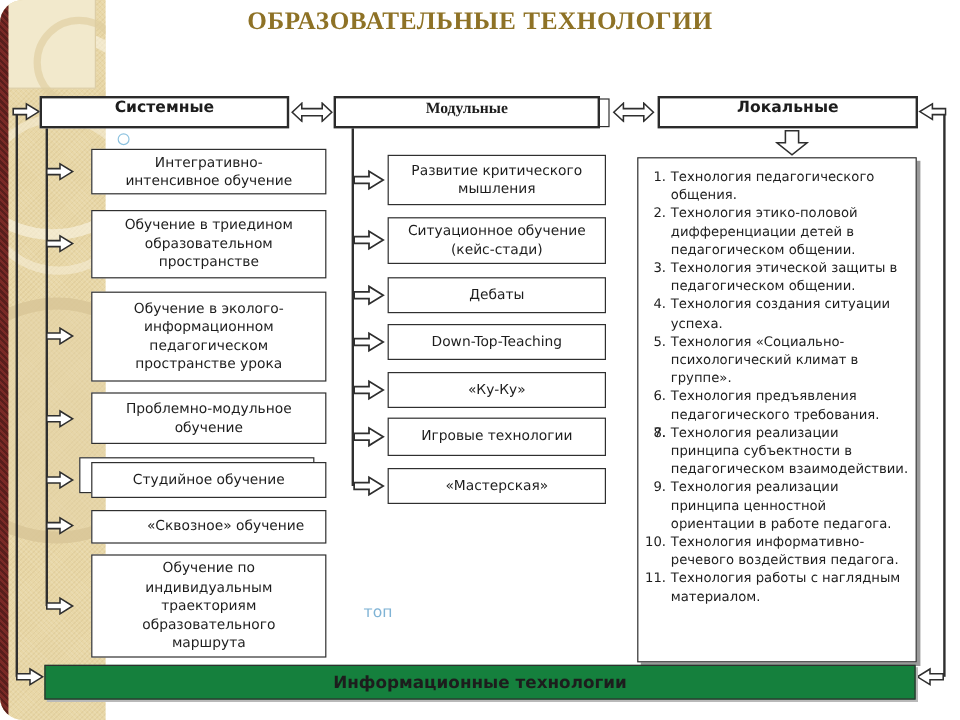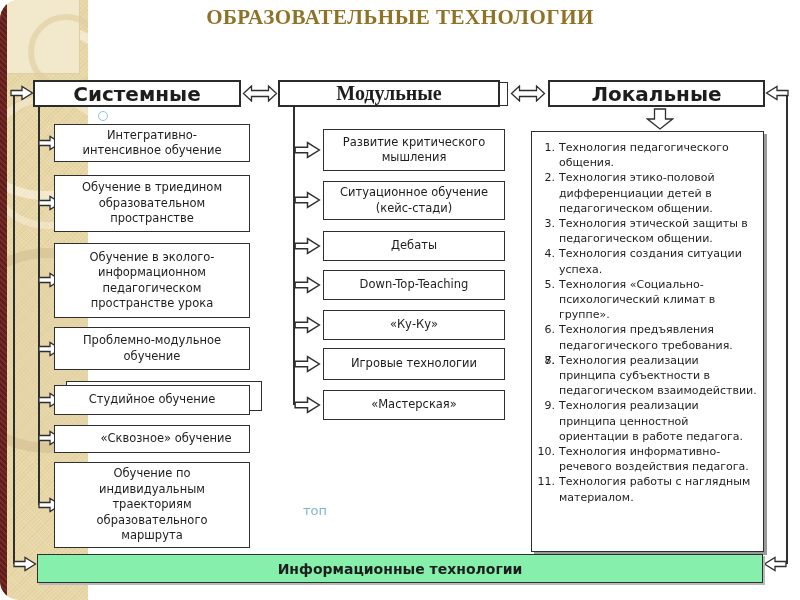--- a/index.html
+++ b/index.html
@@ -36,30 +36,30 @@
   .title {
     position:absolute; left:0; right:0; top:5px; text-align:center;
     font-family:"Liberation Serif", serif; font-weight:bold; font-size:21px;
     letter-spacing:0.5px; color:#8e7226; z-index:5;
   }
 
   
   .hbox {
     position:absolute; top:80px; height:27px; box-sizing:border-box;
     background:#fff; border:2px solid #2b2b2b; z-index:3;
-    display:flex; align-items:center; justify-content:center;
-    font-weight:bold; font-size:20px;
+    display:flex; align-items:flex-start; justify-content:center;
+    font-weight:bold; font-size:13px;
   }
   .box {
     position:absolute; box-sizing:border-box; background:#fff;
     border:1.5px solid #2f2f2f; z-index:3;
     display:flex; align-items:center; justify-content:center;
     text-align:center; font-size:11.5px; line-height:15.5px; white-space:pre-line;
   }
-  .sys { left:54px; width:196px;justify-content:center; }
+  .sys { left:76px; width:196px;justify-content:center; }
   .mod { left:323px; width:182px; }
   .ghost {
     position:absolute; box-sizing:border-box; background:#fff;
     border:1.5px solid #2f2f2f; z-index:2;
   }
 
   
   .line { position:absolute; background:#2f2f2f; z-index:1; }
   .arr  { position:absolute; z-index:2; line-height:0; }
   .arr svg { display:block; }
@@ -72,21 +72,21 @@
   }
   .loclist { margin:0; padding:8px 4px 4px 27px; list-style:none;
     font-size:11px; line-height:15.2px; }
   .loclist li { position:relative; white-space:pre-line; }
   .num { position:absolute; left:-21px; top:0; width:17px; text-align:right; }
   .num.wide { left:-28px; width:24px; }
 
   
   .fbar {
     position:absolute; left:37px; top:554px; width:726px; height:29px;
-    box-sizing:border-box; background:#86efac; border:1.8px solid #2f2f2f;
+    box-sizing:border-box; background:#15803d; border:1.8px solid #2f2f2f;
     box-shadow:2px 2px 0 #b9b9b9; z-index:3;
     display:flex; align-items:center; justify-content:center;
     font-weight:bold; font-size:14px;
   }
 
   
   .watermark { position:absolute; left:303px; top:503px; font-size:13px;
     color:#7fb3d5; z-index:4; }
   .dot { position:absolute; left:98px; top:111px; width:8px; height:8px;
     border:1.5px solid #8ec3e0; border-radius:50%;

